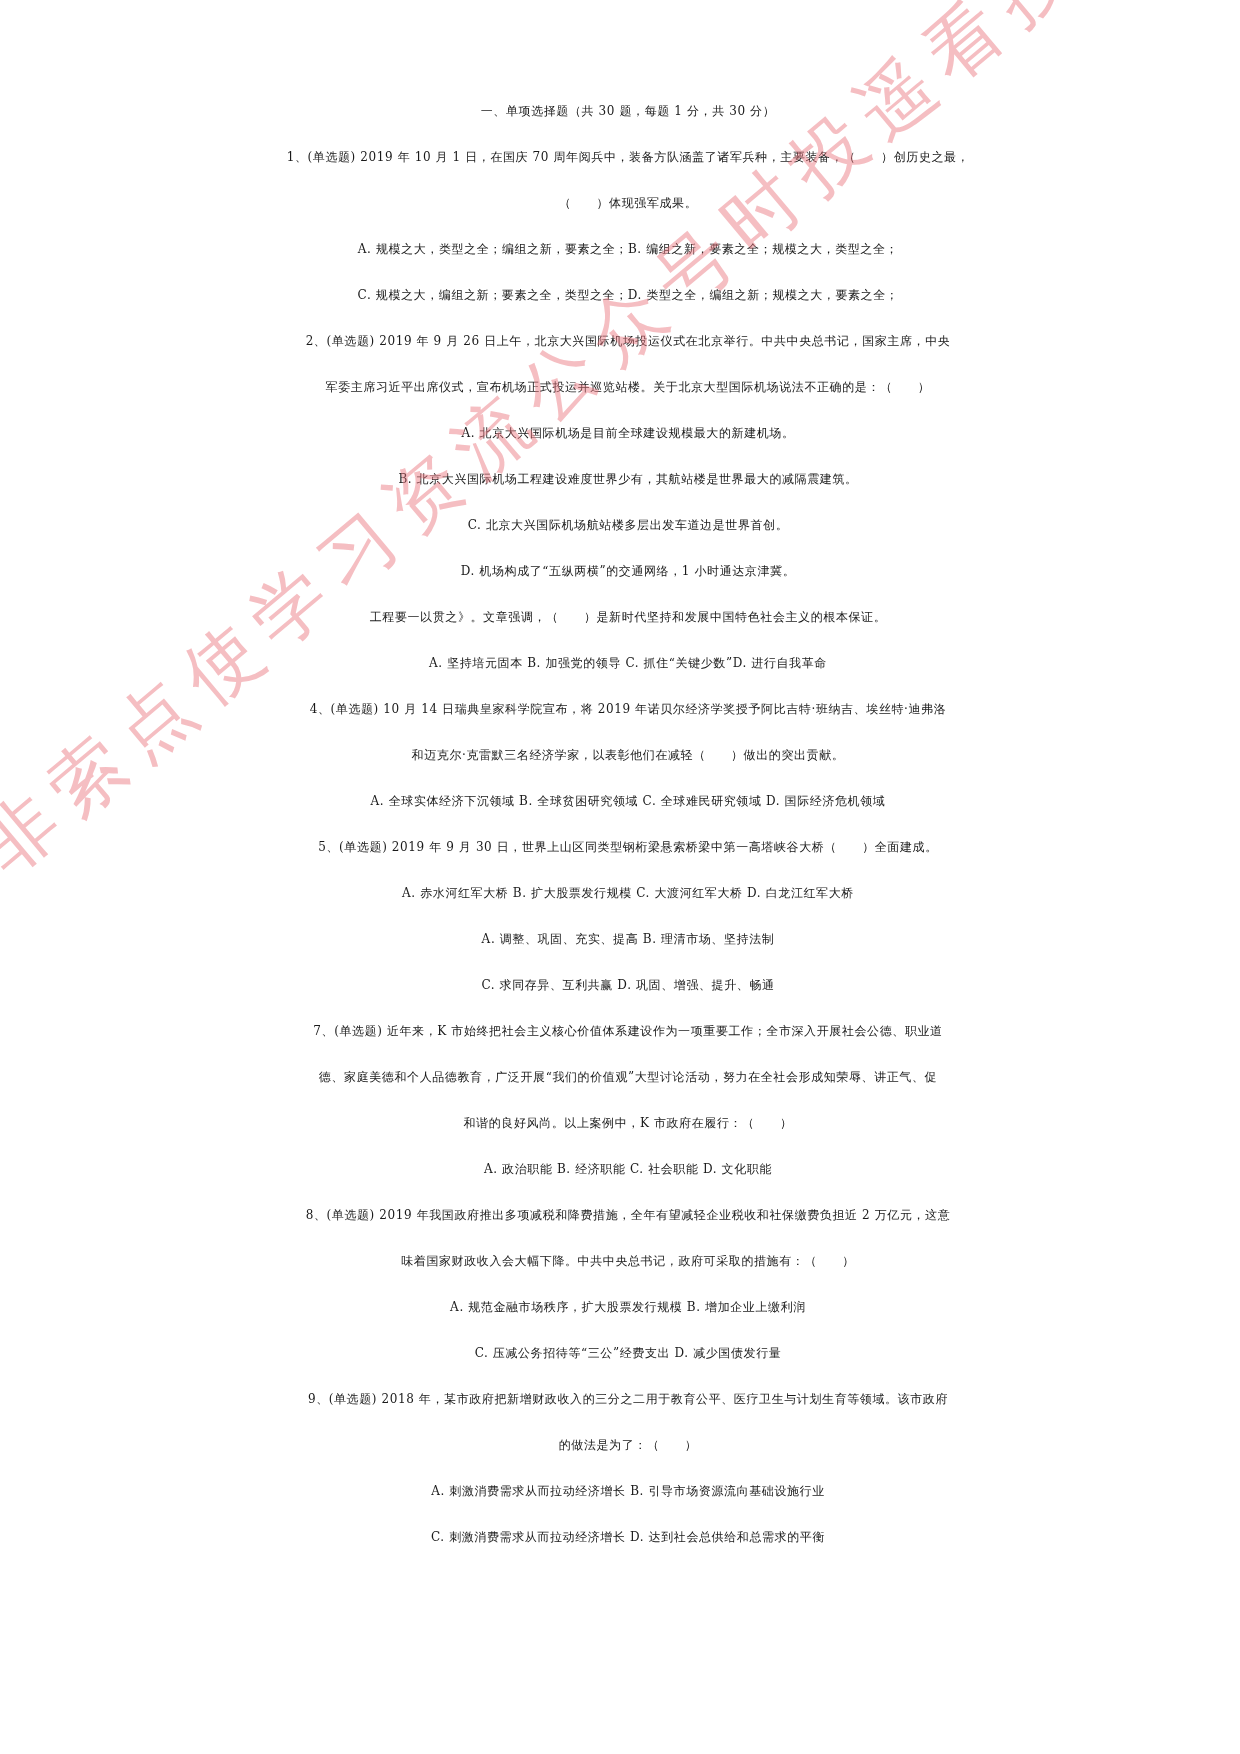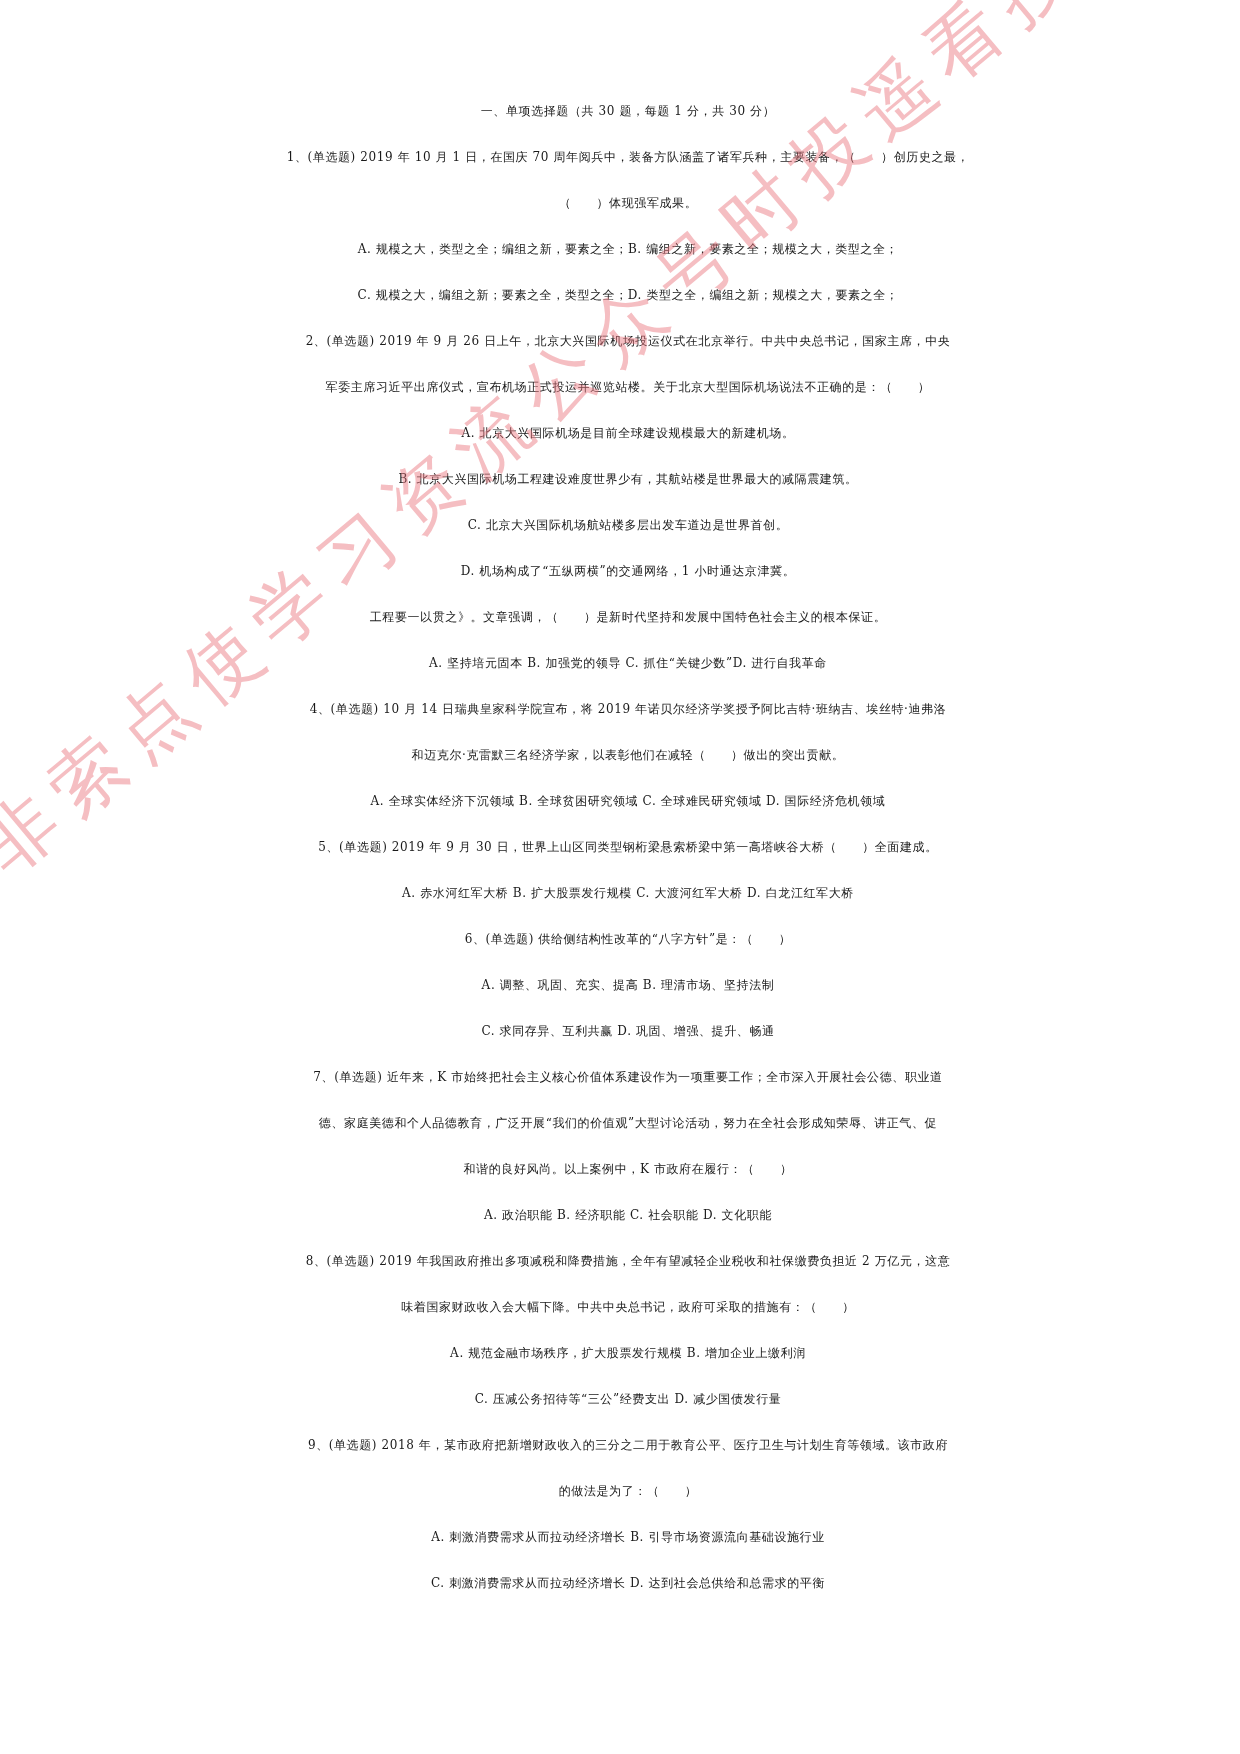--- a/index.html
+++ b/index.html
@@ -85,21 +85,20 @@
       <div class="line">和迈克尔·克雷默三名经济学家，以表彰他们在减轻（　　）做出的突出贡献。</div>
       <div class="line">A. 全球实体经济下沉领域 B. 全球贫困研究领域 C. 全球难民研究领域 D. 国际经济危机领域</div>
     </div>
 
     <div>
       <div class="line">5、(单选题) 2019 年 9 月 30 日，世界上山区同类型钢桁梁悬索桥梁中第一高塔峡谷大桥（　　）全面建成。</div>
       <div class="line">A. 赤水河红军大桥 B. 扩大股票发行规模 C. 大渡河红军大桥 D. 白龙江红军大桥</div>
     </div>
 
     <div>
-      <div class="line">6、(单选题) 供给侧结构性改革的“八字方针”是：（　　）</div>
       <div class="line">A. 调整、巩固、充实、提高 B. 理清市场、坚持法制</div>
       <div class="line">C. 求同存异、互利共赢 D. 巩固、增强、提升、畅通</div>
     </div>
 
     <div>
       <div class="line">7、(单选题) 近年来，K 市始终把社会主义核心价值体系建设作为一项重要工作；全市深入开展社会公德、职业道</div>
       <div class="line">德、家庭美德和个人品德教育，广泛开展“我们的价值观”大型讨论活动，努力在全社会形成知荣辱、讲正气、促</div>
       <div class="line">和谐的良好风尚。以上案例中，K 市政府在履行：（　　）</div>
       <div class="line">A. 政治职能 B. 经济职能 C. 社会职能 D. 文化职能</div>
     </div>

